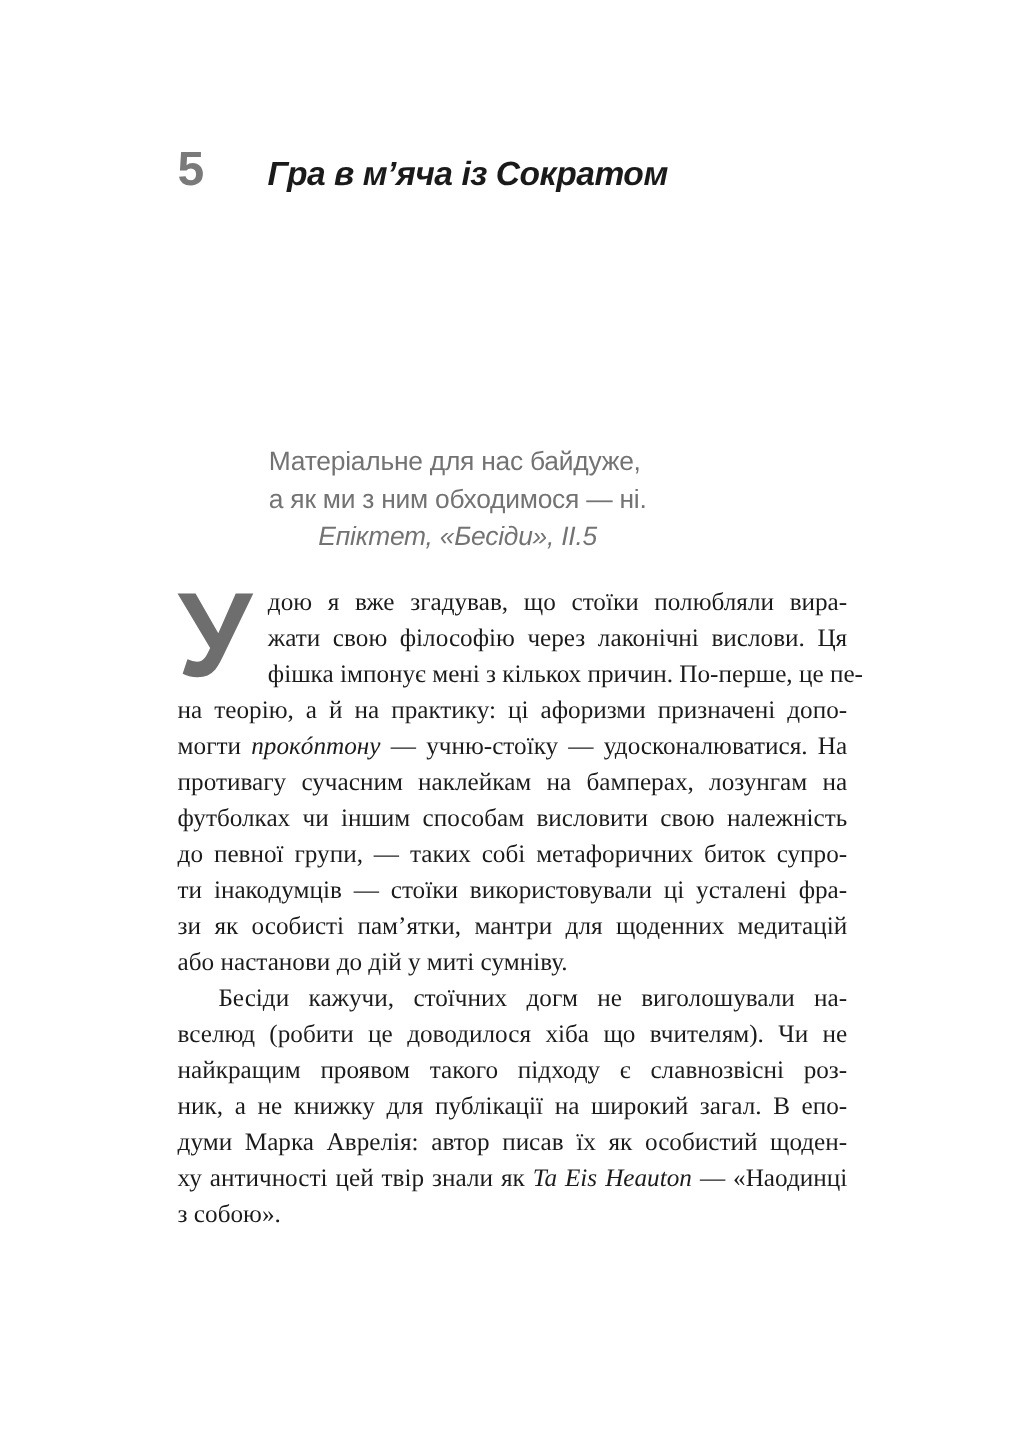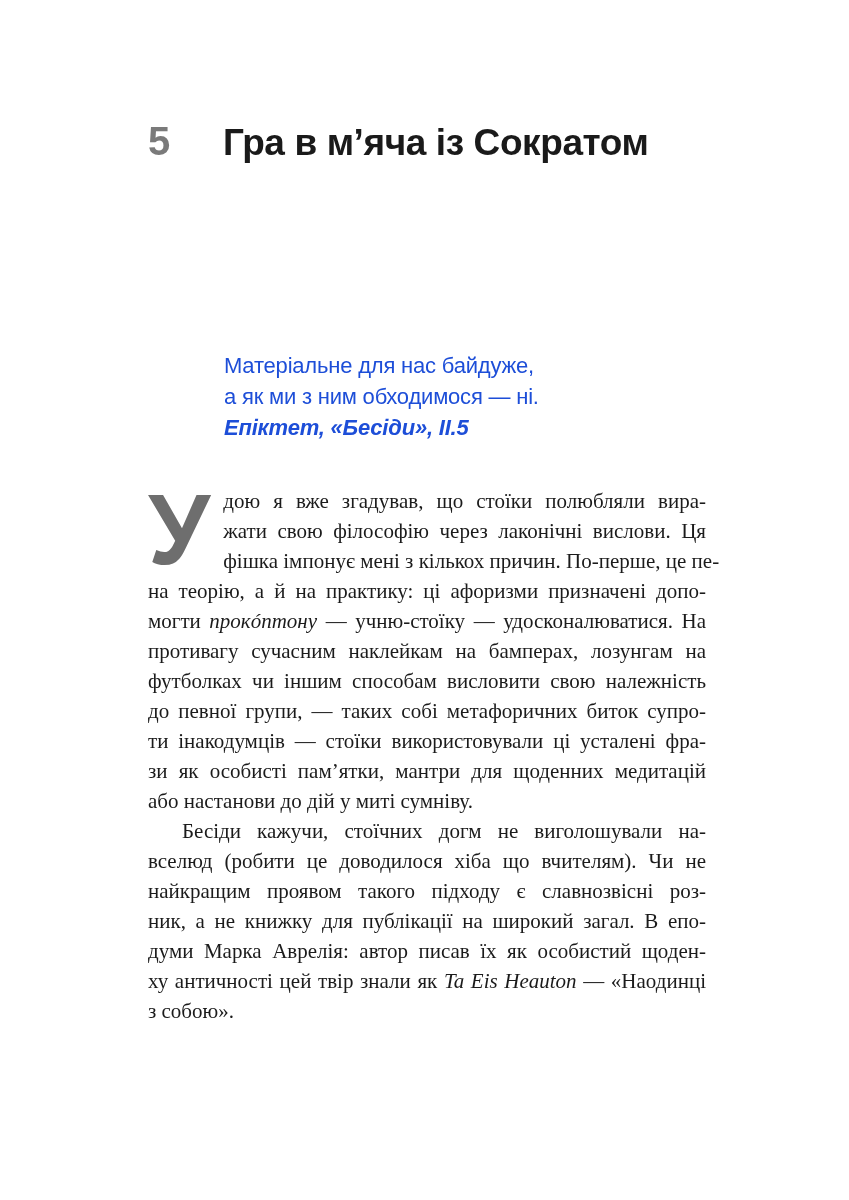--- a/index.html
+++ b/index.html
@@ -32,40 +32,40 @@
     flex: 0 0 75px;
     font-family: "Liberation Sans", sans-serif;
     font-weight: 700;
     font-size: 40px;
     line-height: 40px;
     color: #7a7a7a;
   }
   .chapter-title {
     font-family: "Liberation Sans", sans-serif;
     font-weight: 700;
-    font-size: 37px;
+    font-size: 28px;
     line-height: 40px;
     letter-spacing: -0.4px;
     color: #1a1a1a;
+    font-style: italic;
   }
   
   .epigraph {
     position: absolute;
     left: 224px;
-    top: 350px;
+    top: 369px;
     font-family: "Liberation Sans", sans-serif;
     font-size: 22px;
     line-height: 31px;
-    color: #1d4ed8;
+    color: #737373;
     letter-spacing: -0.2px;
   }
   .epigraph-attribution {
-    text-align: left;
+    text-align: center;
     font-style: italic;
-    font-weight: bold;
   }
   
   .body-text {
     position: absolute;
     left: 148px;
     top: 486px;
     width: 558px;
     font-family: "Liberation Serif", serif;
     font-size: 21px;
     color: #1b1b1b;

